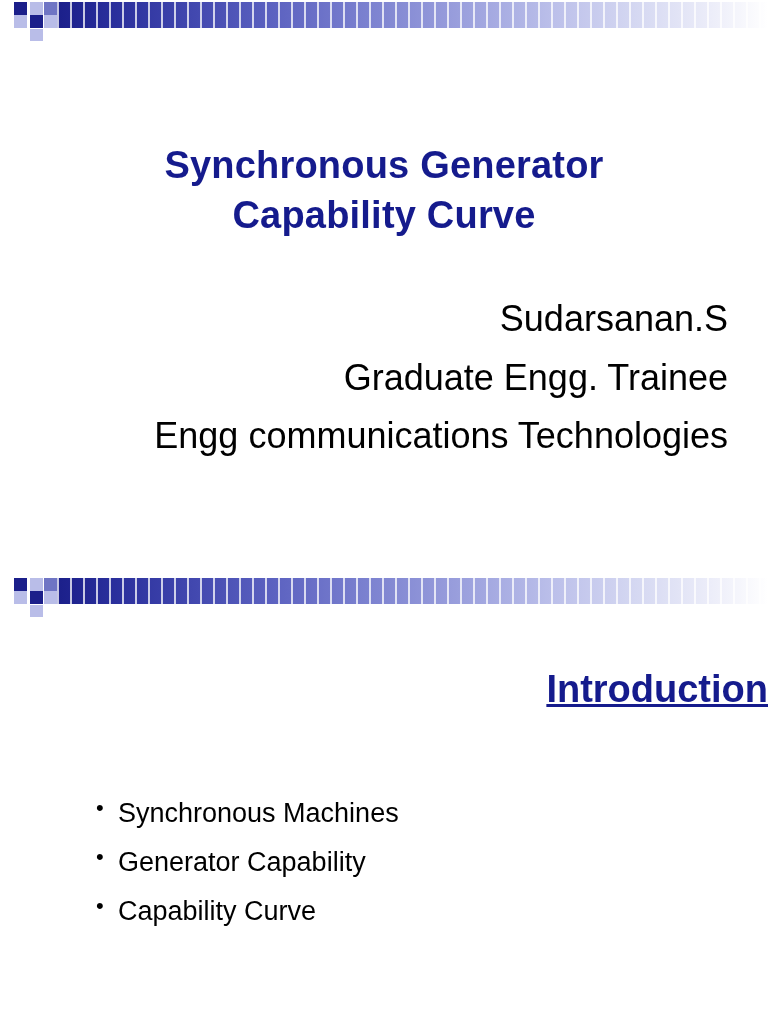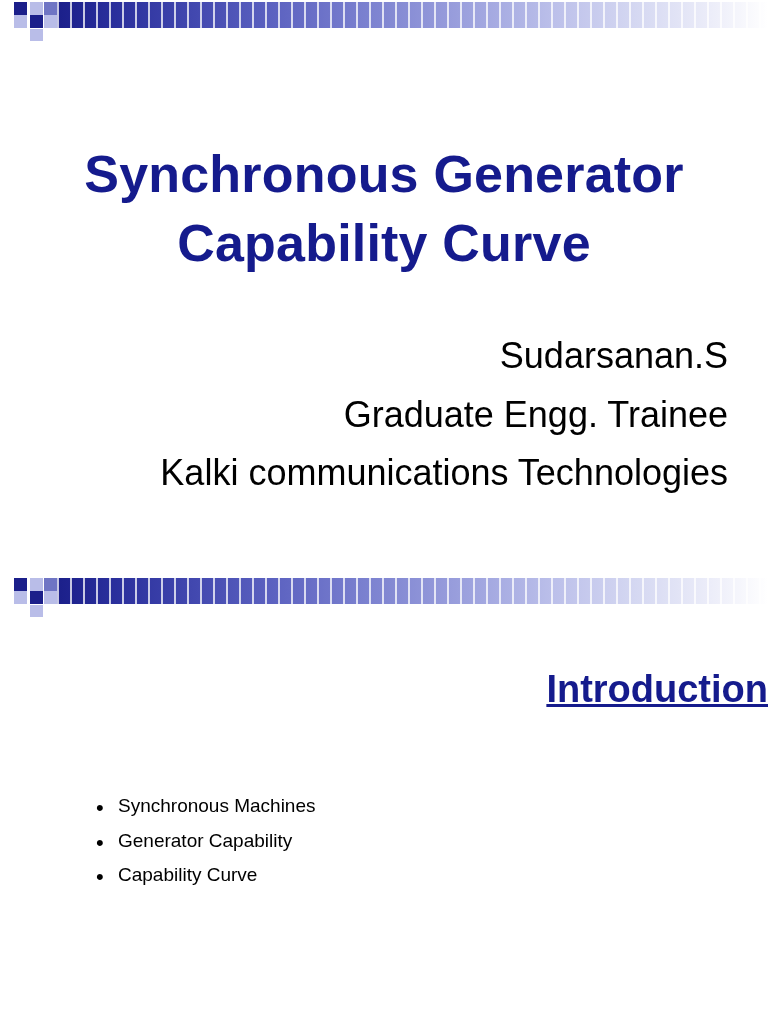--- a/index.html
+++ b/index.html
@@ -84,21 +84,21 @@
   .sq5 { left: 14px; top: 15px; width: 13px; height: 13px; }
   .sq6 { left: 44px; top: 15px; width: 13px; height: 13px; }
   .sq7 { left: 30px; top: 29px; width: 13px; height: 12px; }
 
   
   .title {
     margin: 96px 36px 0 36px;
     text-align: center;
     color: #151b8d;
     font-weight: bold;
-    font-size: 52px;
+    font-size: 38px;
     line-height: 1.32;
     letter-spacing: 0.2px;
   }
   .byline {
     margin: 50px 40px 0 40px;
     text-align: right;
     font-size: 36px;
     line-height: 1.62;
     color: #000000;
   }
@@ -113,21 +113,21 @@
     font-size: 38px;
     text-decoration: underline;
   }
   .bullets {
     margin: 78px 0 0 96px;
     padding: 0;
     list-style: none;
   }
   .bullets li {
     position: relative;
-    font-size: 19px;
+    font-size: 27px;
     line-height: 1.82;
     padding-left: 22px;
     color: #000000;
   }
   .bullets li::before {
     content: "\2022";
     position: absolute;
     left: 0;
     top: -1px;
     font-size: 22px;
@@ -153,21 +153,21 @@
     </div>
 
     <div class="title">
       <div>Synchronous Generator</div>
       <div>Capability Curve</div>
     </div>
 
     <div class="byline">
       <div>Sudarsanan.S</div>
       <div>Graduate Engg. Trainee</div>
-      <div>Kalki communications Technologies</div>
+      <div>Engg communications Technologies</div>
     </div>
 
   </section>
 
   <section class="slide slide-two">
 
     <div class="band">
       <div class="band-bar"></div>
       <div class="sq sq1"></div>
       <div class="sq light sq3"></div>

